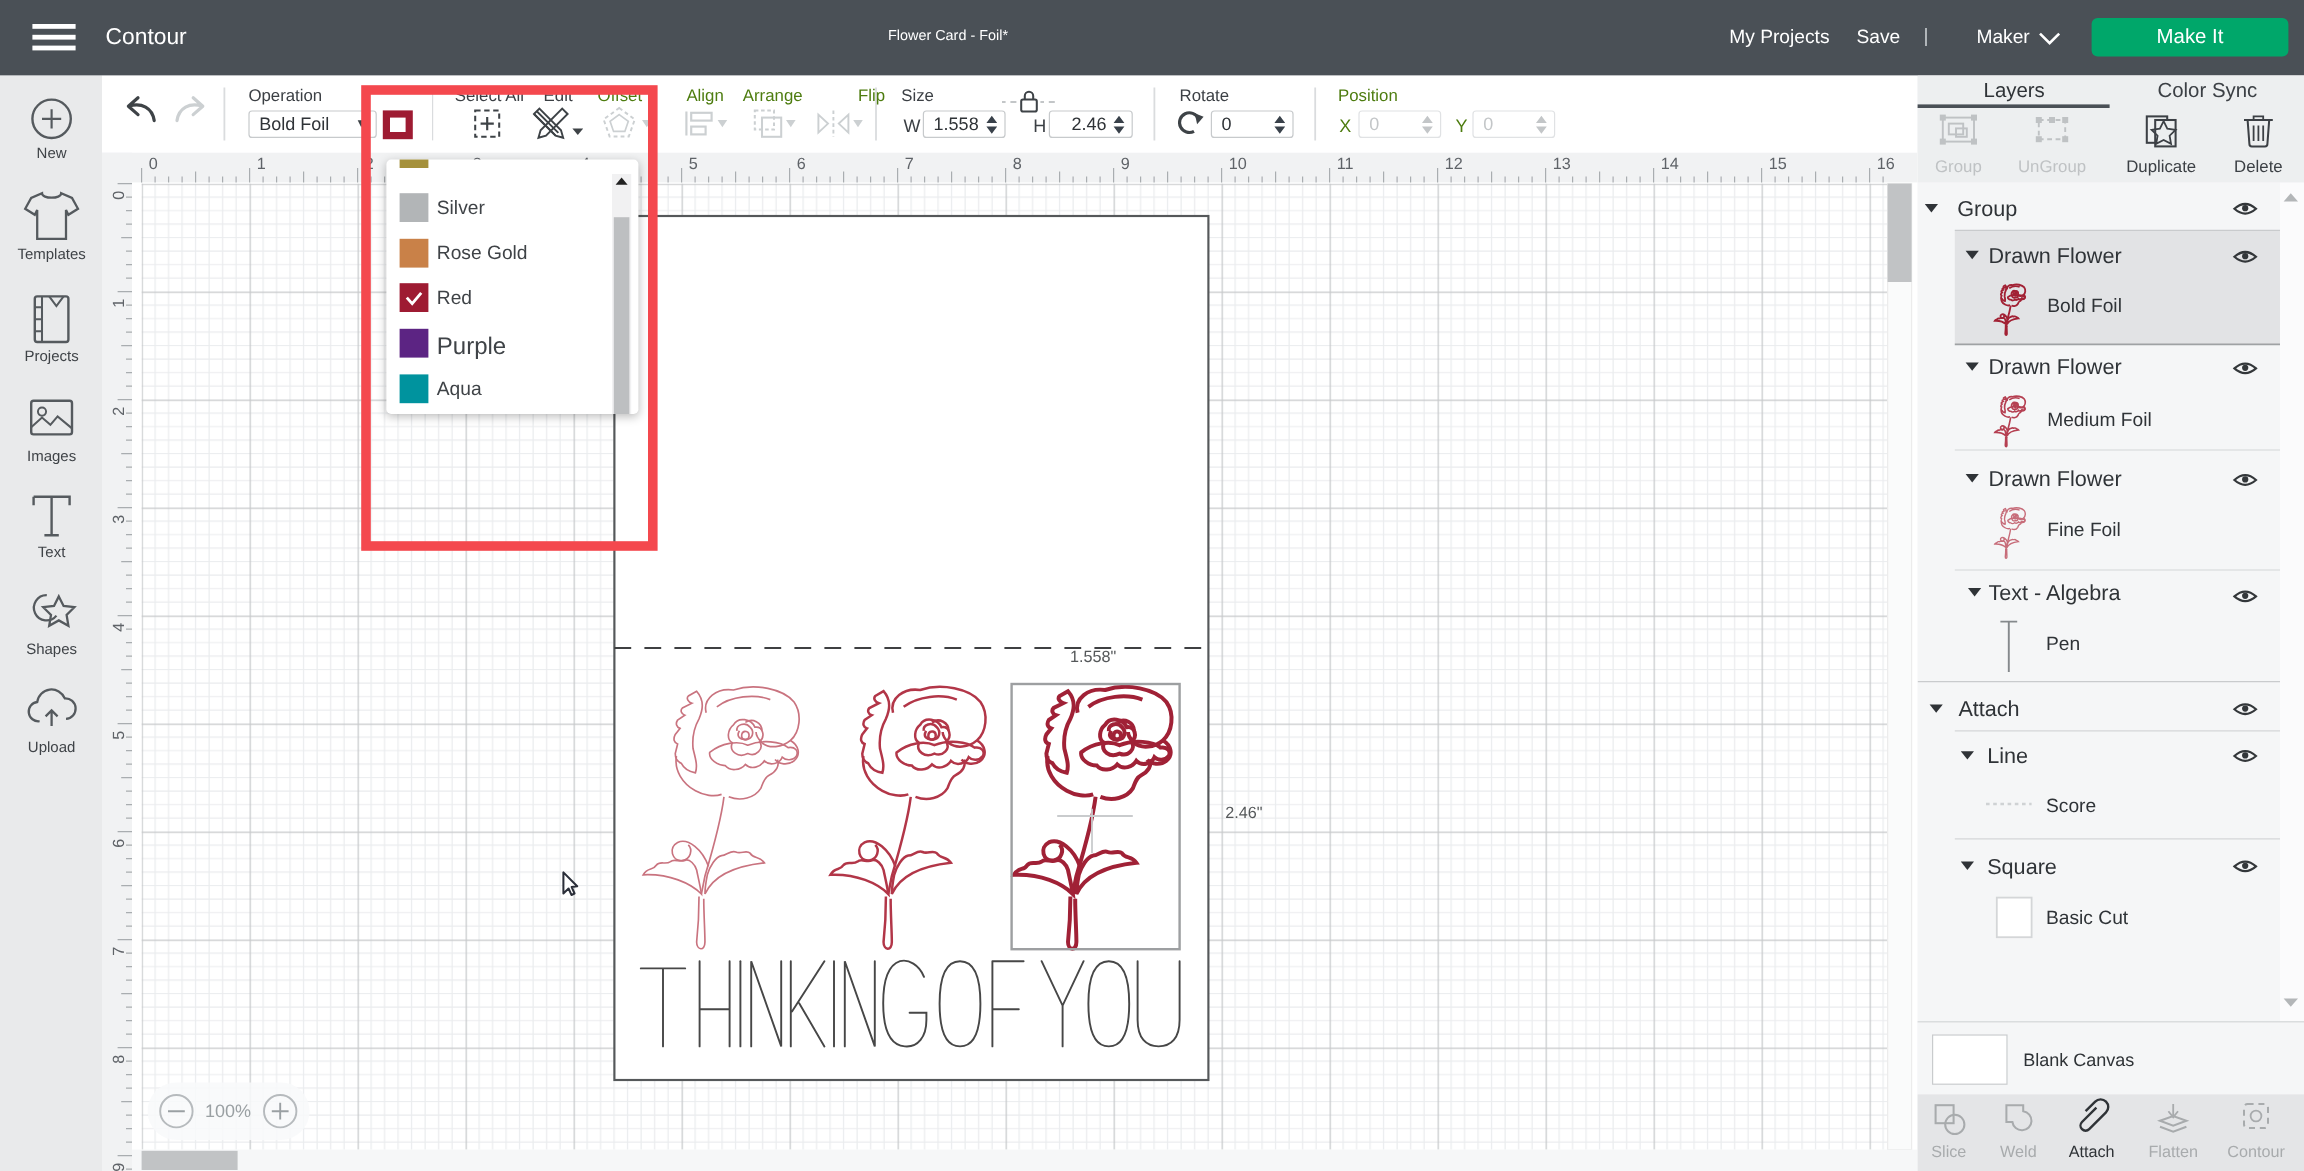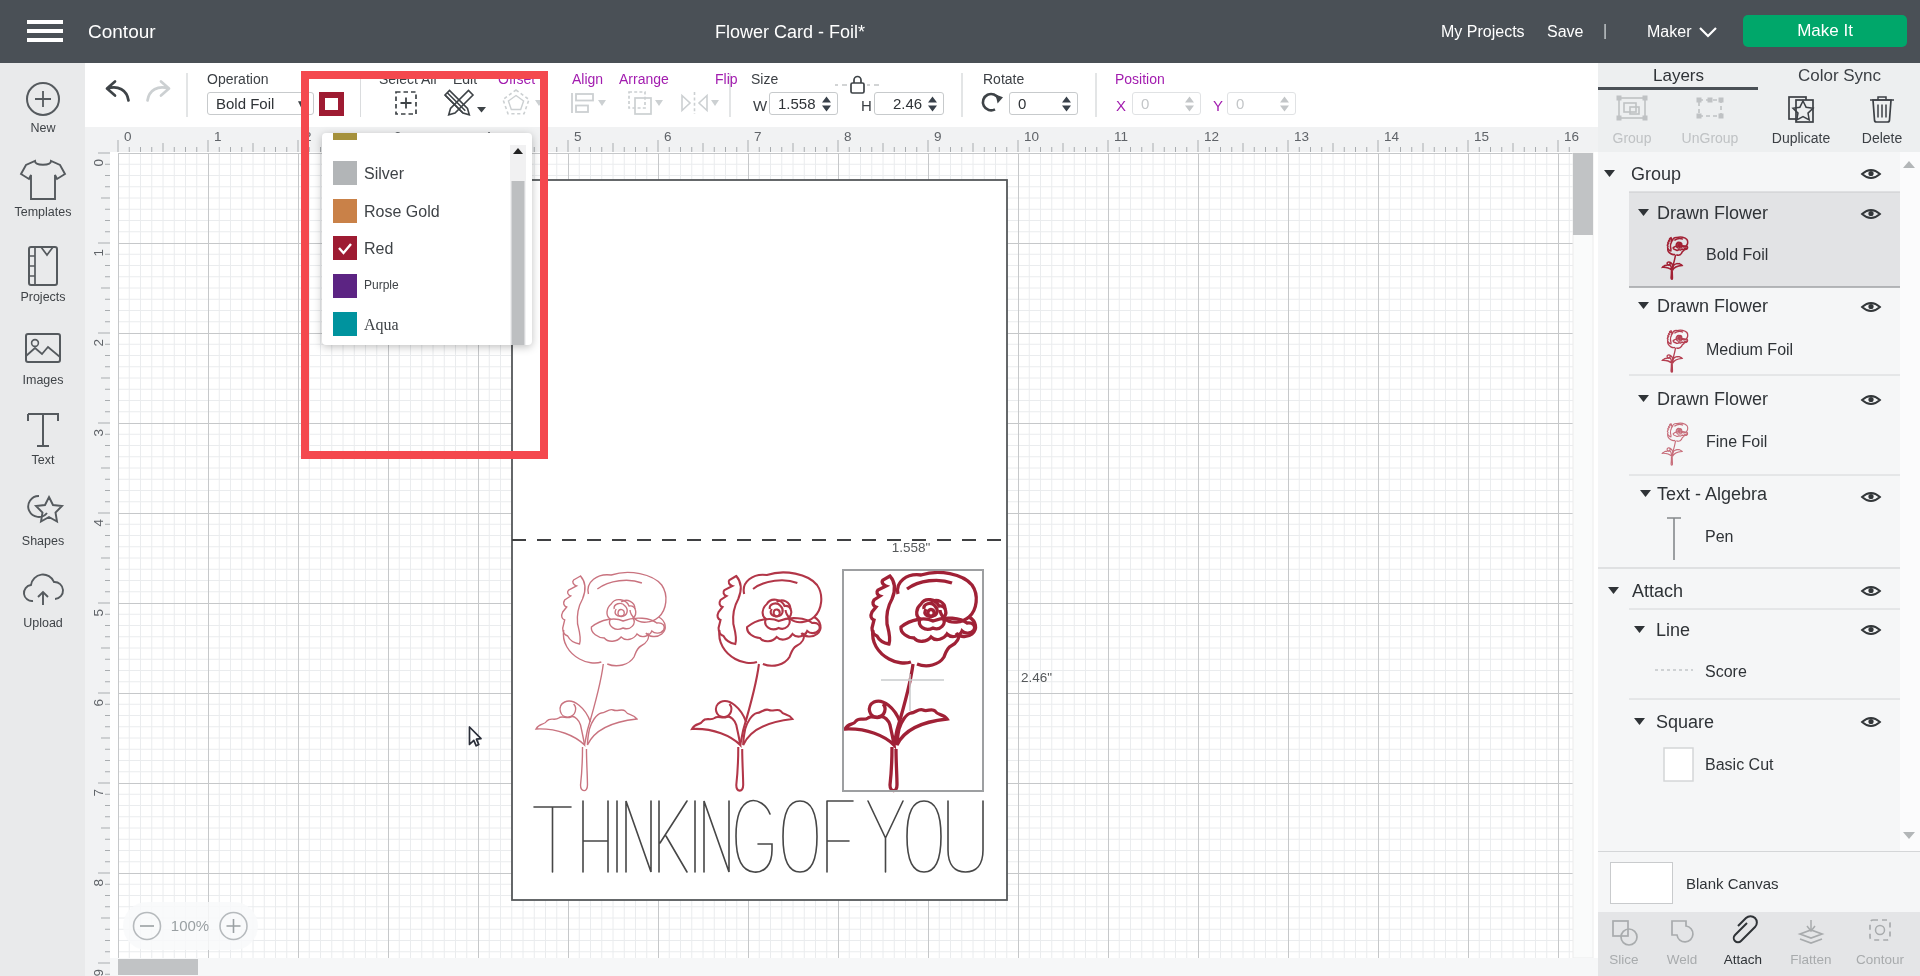--- a/index.html
+++ b/index.html
@@ -3,31 +3,31 @@
 <meta charset="utf-8">
 <style>
   * { margin:0; padding:0; box-sizing:border-box; }
   html,body { width:1920px; height:976px; overflow:hidden; font-family:"Liberation Sans", sans-serif; }
   .abs { position:absolute; }
   #topbar { left:0; top:0; width:1920px; height:63px; background:#4a5056; color:#fff; }
   #sidebar { left:0; top:63px; width:85px; height:913px; background:#e9eaeb; }
   #toolbar { left:85px; top:63px; width:1513px; height:64px; background:#fff; }
   #rightpanel { left:1598px; top:63px; width:322px; height:913px; background:#f5f6f7; }
   .lbl { color:#3c4045; font-size:14px; }
-  .glbl { color:#a21caf; font-size:14px; }
+  .glbl { color:#4d7c0f; font-size:14px; }
 </style>
 </head>
 <body>
 <div class="abs" id="topbar">
 
   <div class="abs" style="left:27px;top:20px;width:36px;height:4px;background:#fff"></div>
   <div class="abs" style="left:27px;top:29px;width:36px;height:4px;background:#fff"></div>
   <div class="abs" style="left:27px;top:38px;width:36px;height:4px;background:#fff"></div>
   <div class="abs" style="left:88px;top:21px;font-size:19px;">Contour</div>
-  <div class="abs" style="left:590px;top:22px;width:400px;text-align:center;font-size:18px;">Flower Card - Foil*</div>
+  <div class="abs" style="left:590px;top:22px;width:400px;text-align:center;font-size:12px;">Flower Card - Foil*</div>
   <div class="abs" style="left:1441px;top:23px;font-size:16px;">My Projects</div>
   <div class="abs" style="left:1547px;top:23px;font-size:16px;">Save</div>
   <div class="abs" style="left:1603px;top:22px;font-size:16px;color:#ccd0d3;">|</div>
   <div class="abs" style="left:1647px;top:23px;font-size:16px;">Maker</div>
   <svg class="abs" style="left:1698px;top:26px" width="20" height="12" viewBox="0 0 20 12">
       <path d="M2 2 L10 10 L18 2" fill="none" stroke="#fff" stroke-width="2.2"></path>
     </svg>
   <div class="abs" style="left:1743px;top:15px;width:164px;height:32px;background:#00a76a;border-radius:5px;text-align:center;line-height:32px;font-size:17px;">Make It</div>
 </div>
 
@@ -459,23 +459,23 @@
   <div class="abs" style="left:11px;top:28px;width:24px;height:24px;background:#b2b5b7;"></div>
     <div class="abs" style="left:42px;top:32px;font-size:16px;color:#3f4347;">Silver</div>
   <div class="abs" style="left:11px;top:66px;width:24px;height:24px;background:#c98148;"></div>
     <div class="abs" style="left:42px;top:70px;font-size:16px;color:#3f4347;">Rose Gold</div>
   <div class="abs" style="left:11px;top:103px;width:24px;height:24px;background:#9e1b32;"></div>
     <div class="abs" style="left:42px;top:107px;font-size:16px;color:#3f4347;">Red</div>
   <svg class="abs" style="left:11px;top:103px" width="24" height="24">
       <path d="M6 12 l4.5 5 L18 8" fill="none" stroke="#fff" stroke-width="2.4"></path>
     </svg>
   <div class="abs" style="left:11px;top:141px;width:24px;height:24px;background:#5c2483;"></div>
-    <div class="abs" style="left:42px;top:145px;font-size:12px;color:#3f4347;">Purple</div>
+    <div class="abs" style="left:42px;top:145px;font-size:20px;color:#3f4347;">Purple</div>
   <div class="abs" style="left:11px;top:179px;width:24px;height:24px;background:#00939e;"></div>
-    <div class="abs" style="left:42px;top:183px;font-size:16px;color:#3f4347;font-family:Liberation Serif, serif;">Aqua</div>
+    <div class="abs" style="left:42px;top:183px;font-size:16px;color:#3f4347;">Aqua</div>
   <div class="abs" style="left:11px;top:217px;width:24px;height:24px;background:#009550;"></div>
     <div class="abs" style="left:42px;top:221px;font-size:12px;color:#be185d;">Emerald</div>
   <div class="abs" style="left:11px;top:254px;width:24px;height:24px;background:#cc0a6e;"></div>
     <div class="abs" style="left:42px;top:258px;font-size:16px;color:#3f4347;">Fuchsia</div>
   <div class="abs" style="left:188px;top:12px;width:16px;height:272px;background:#f1f1f2;"></div>
   <svg class="abs" style="left:188px;top:12px" width="16" height="272">
     <path d="M3 9 l10 0 -5 -6 z" fill="#222"></path>
     <rect x="1.5" y="36" width="13" height="212" fill="#bdbfc1"></rect>
     <path d="M3 262 l10 0 -5 6 z" fill="#9ea2a5"></path>
   </svg>

